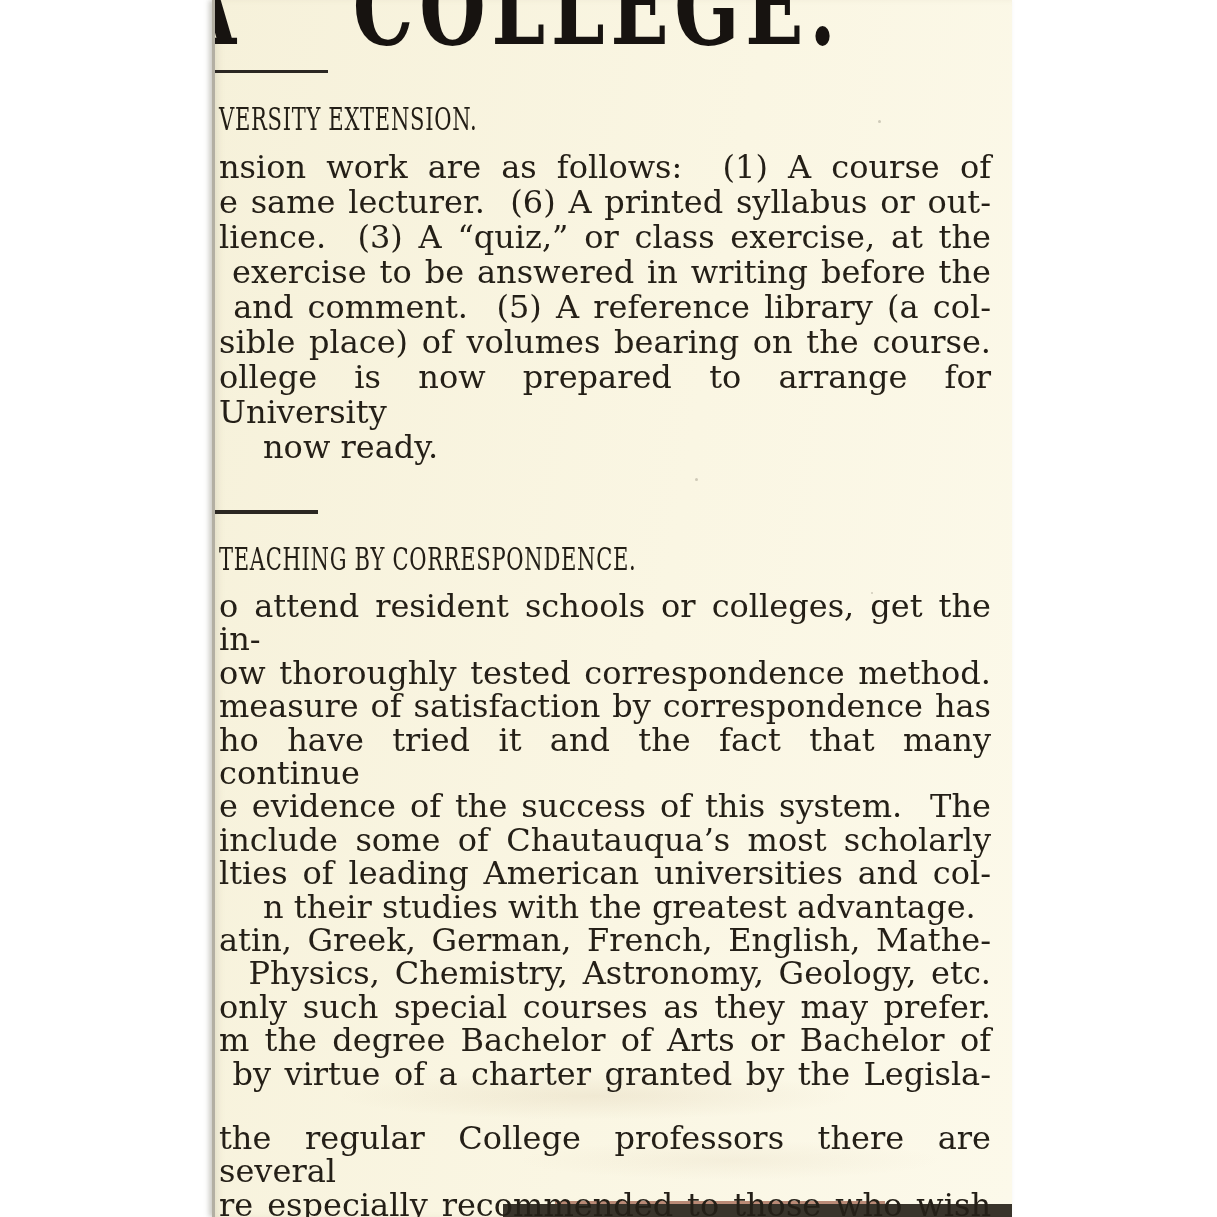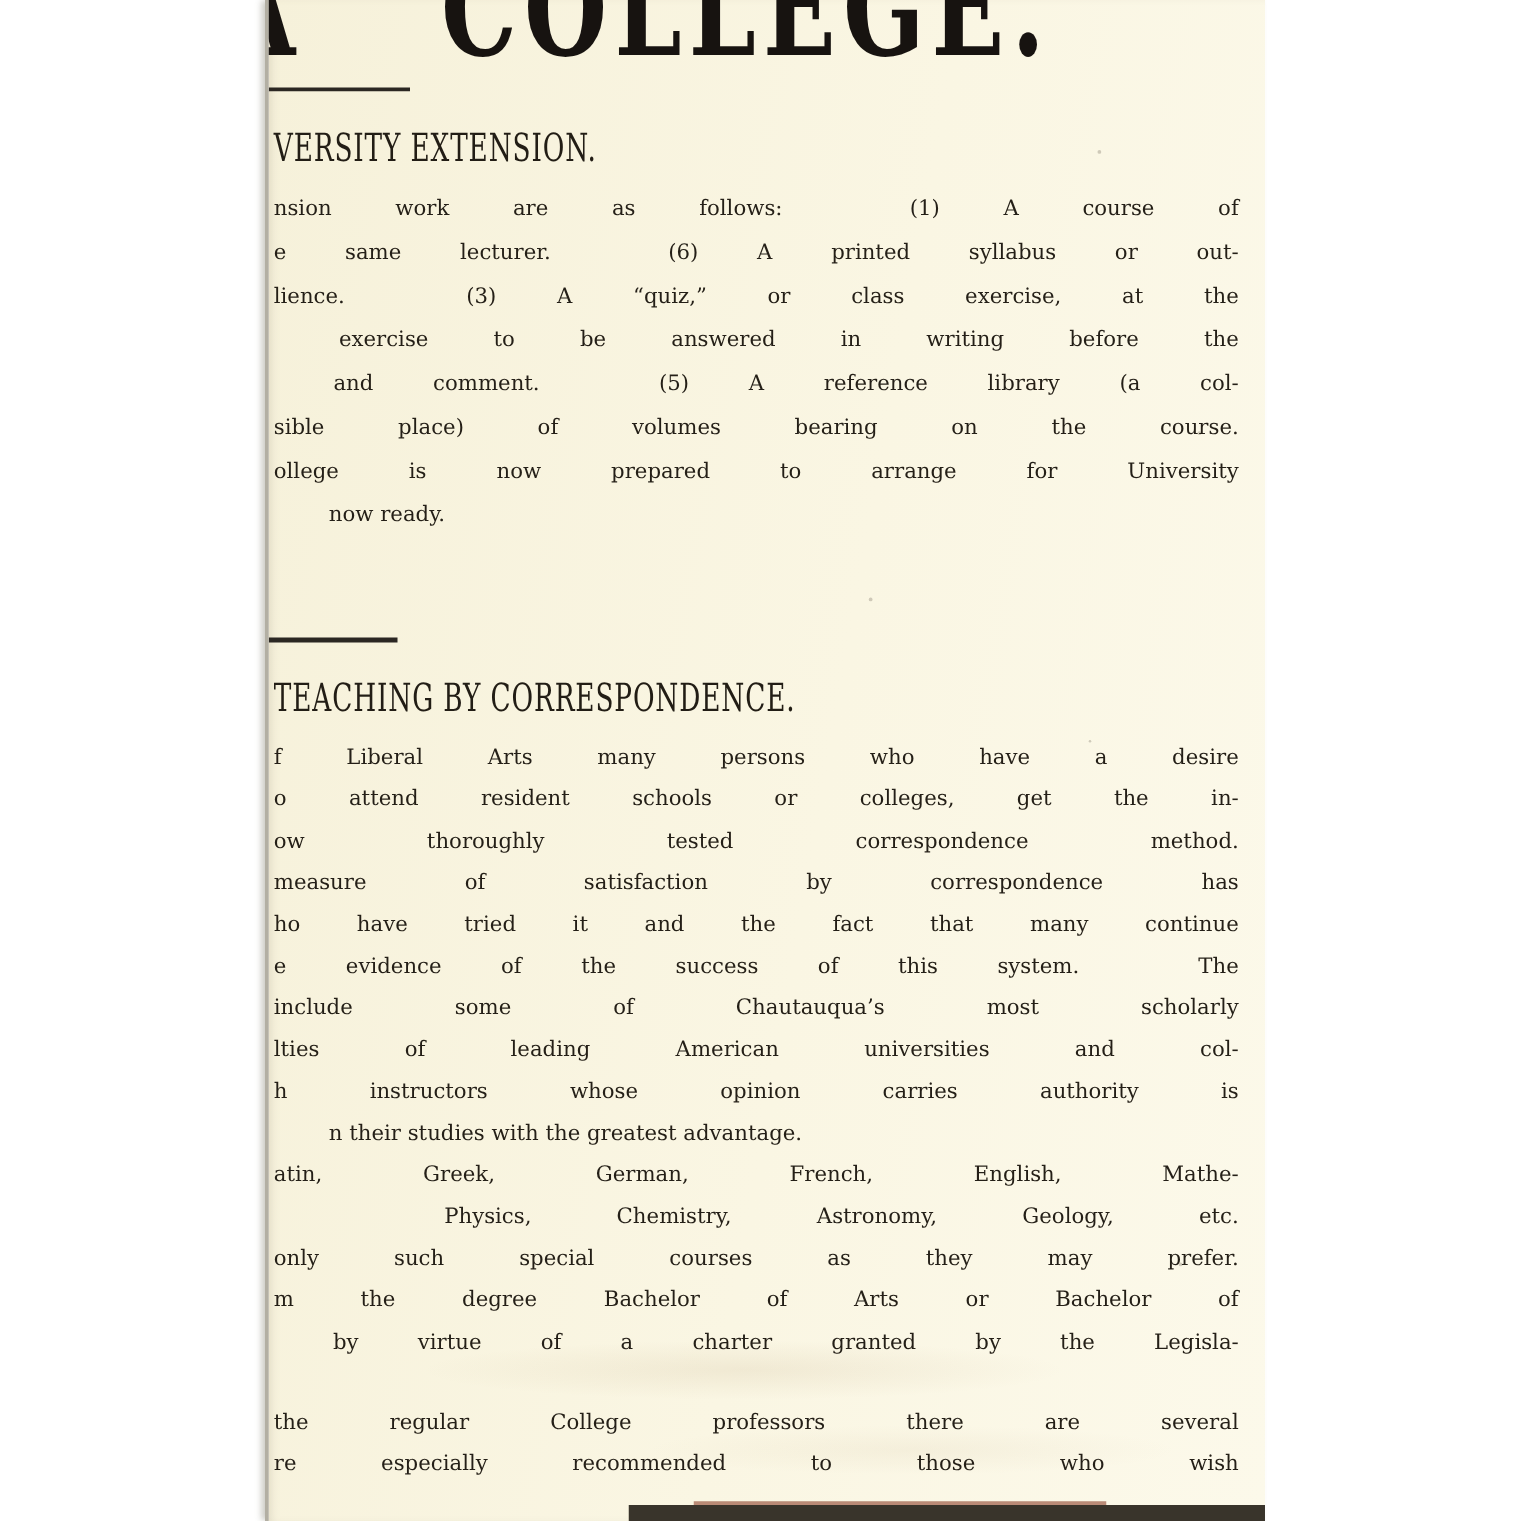--- a/index.html
+++ b/index.html
@@ -24,21 +24,21 @@
   .rule{position:absolute;left:0;height:3px;background:#2b2722;}
   .rule1{top:70px;width:113px;}
   .rule2{top:510px;width:103px;height:4px;}
   .heading{
     position:absolute;left:4px;line-height:1;white-space:nowrap;
     font-size:31px;color:#221d15;letter-spacing:1px;
     transform:scaleX(0.68);transform-origin:0 0;
   }
   .h1{top:104px;}
   .h2{top:544px;}
-  .para{position:absolute;left:4px;width:772px;font-size:17px;z-index:2;}
+  .para{position:absolute;left:4px;width:772px;font-size:32px;z-index:2;}
   .p1{top:150px;line-height:35px;}
   .p2{top:590px;line-height:33.4px;}
   .p3{top:1122px;line-height:33.4px;}
   .jl{text-align:justify;text-align-last:justify;white-space:pre-wrap;}
   .el{text-align:left;white-space:pre-wrap;margin-left:44px;}
   .bar{position:absolute;left:288px;top:1204px;width:512px;height:13px;background:#39342b;z-index:1;}
   .bar-accent{position:absolute;left:340px;top:1201px;width:330px;height:4px;background:#96503b;opacity:.65;z-index:1;}
   .stain{position:absolute;z-index:0;}
   .stain1{left:120px;top:1072px;width:520px;height:48px;
     background:radial-gradient(ellipse at center,rgba(170,140,95,.12),rgba(170,140,95,0) 70%);}
@@ -71,29 +71,27 @@
       <div class="jl">sible place) of volumes bearing on the course.</div>
       <div class="jl">ollege is now prepared to arrange for University</div>
       <div class="el">now ready.</div>
     </div>
 
     <div class="rule rule2"></div>
 
     <div class="heading h2">TEACHING BY CORRESPONDENCE.</div>
 
     <div class="para p2">
-      <div class="jl">f Liberal Arts many persons who have a desire</div>
       <div class="jl">o attend resident schools or colleges, get the in-</div>
       <div class="jl">ow thoroughly tested correspondence method.</div>
       <div class="jl">measure of satisfaction by correspondence has</div>
       <div class="jl">ho have tried it and the fact that many continue</div>
       <div class="jl">e evidence of the success of this system.  The</div>
       <div class="jl">include some of Chautauqua’s most scholarly</div>
       <div class="jl">lties of leading American universities and col-</div>
-      <div class="jl">h instructors whose opinion carries authority is</div>
       <div class="el">n their studies with the greatest advantage.</div>
       <div class="jl">atin, Greek, German, French, English, Mathe-</div>
       <div class="jl">  Physics, Chemistry, Astronomy, Geology, etc.</div>
       <div class="jl">only such special courses as they may prefer.</div>
       <div class="jl">m the degree Bachelor of Arts or Bachelor of</div>
       <div class="jl"> by virtue of a charter granted by the Legisla-</div>
     </div>
 
     <div class="para p3">
       <div class="jl">the regular College professors there are several</div>

